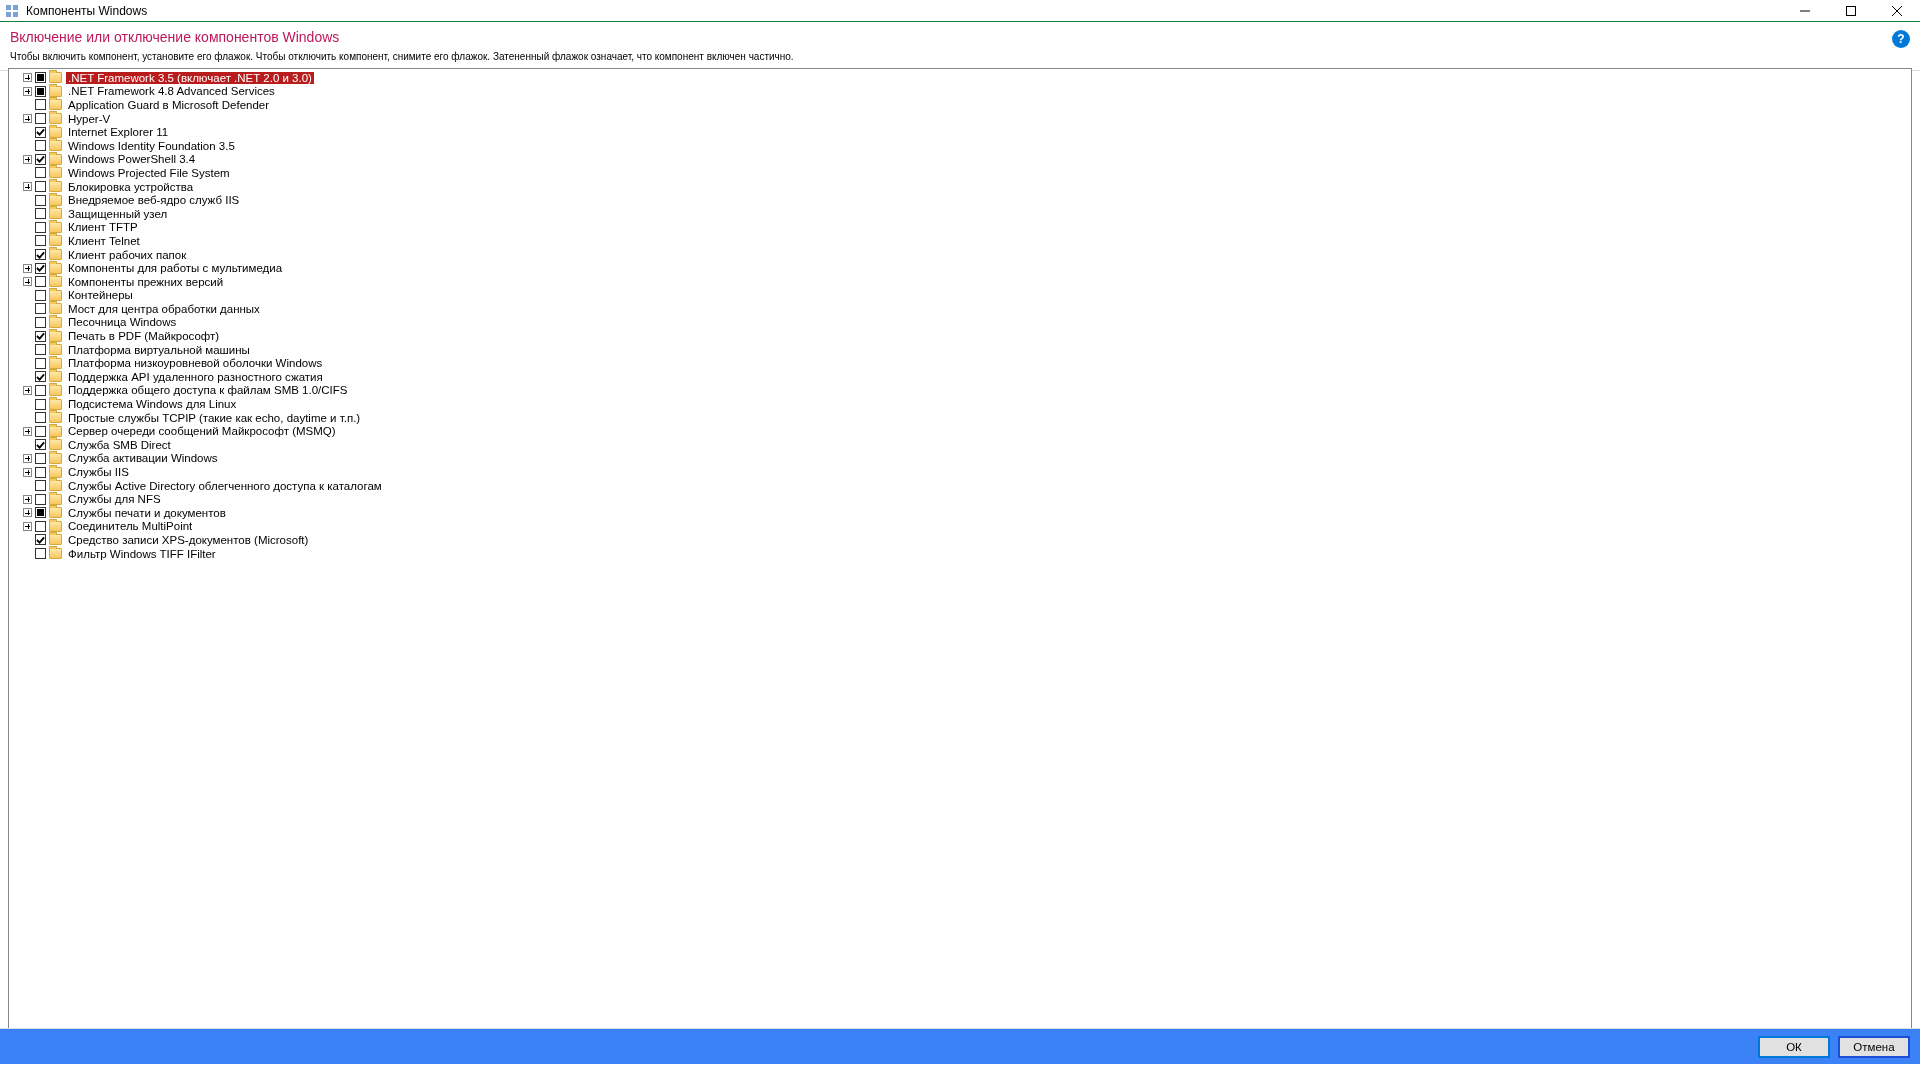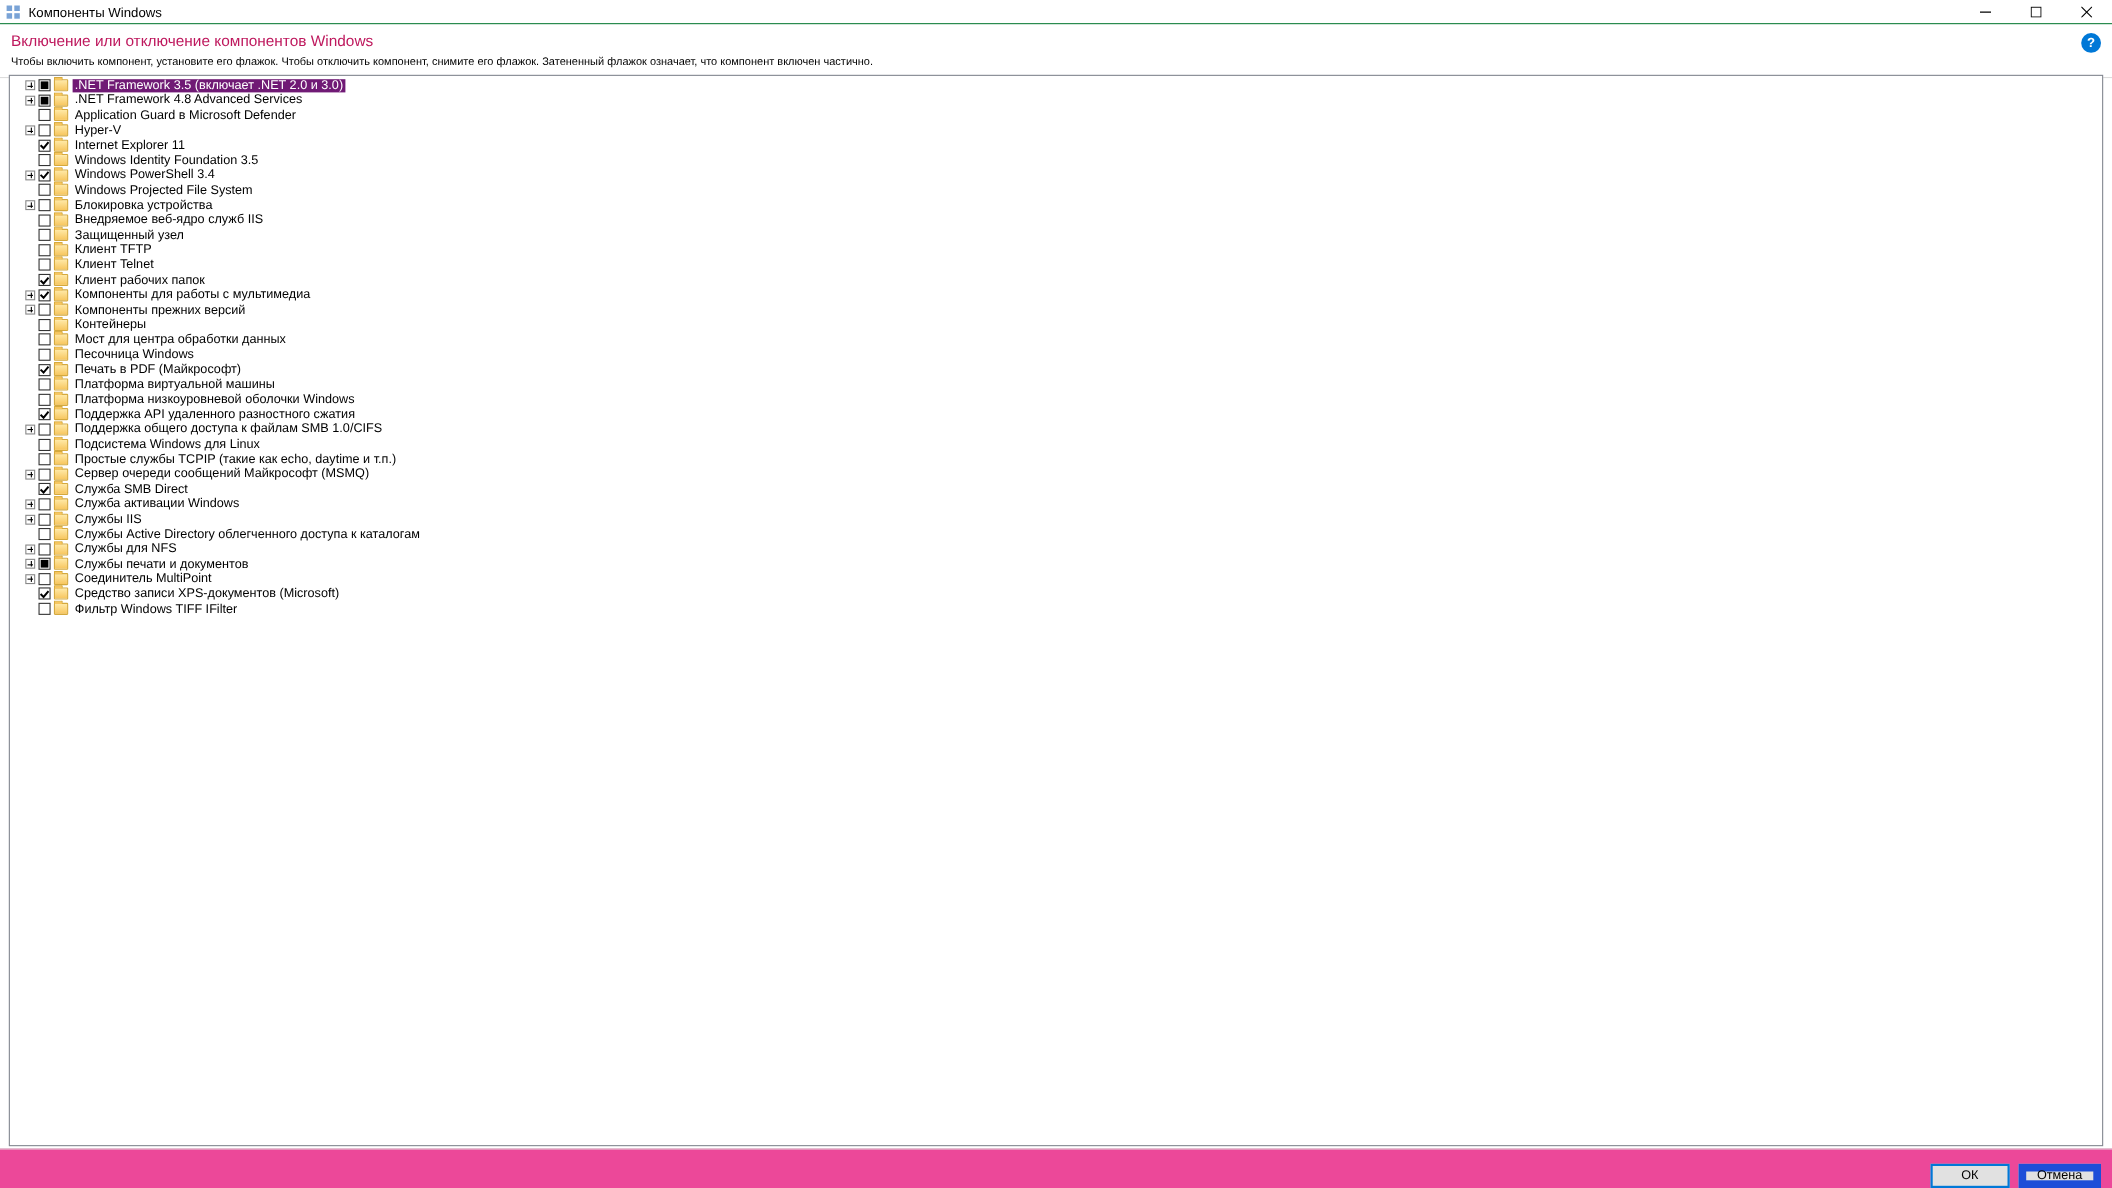--- a/index.html
+++ b/index.html
@@ -141,39 +141,39 @@
     width: 6px; height: 2px;
     background: #f7c65f;
     border: 1px solid #d4a93e;
     border-bottom: none;
     border-radius: 1px 1px 0 0;
   }
   .item-label {
     padding: 0 2px;
   }
   .item-label.selected {
-    background: #701a75;
+    background: #b91c1c;
     color: #fff;
   }
   .button-bar {
     position: absolute;
-    left: 0; right: 0; bottom: 0;
+    left: 0; right: 0; bottom: 16px;
     height: 36px;
     border-top: 1px solid #dcdcdc;
     display: flex;
-    align-items: flex-end;
+    align-items: center;
     justify-content: flex-end;
     padding-right: 10px;
     gap: 8px;
-    background: #ec4899;
+    background: #3b82f6;
   }
   .btn {
     min-width: 72px;
     height: 22px;
-    border: 7px solid #1d4ed8;
+    border: 2px solid #1d4ed8;
     background: #e1e1e1;
     font-size: 11.5px;
     display: flex; align-items: center; justify-content: center;
     padding: 0 10px;
   }
   .btn.primary { border: 2px solid #0078d7; }
   .checkmark-path { stroke: #000; stroke-width: 2; fill: none; }
 </style>
 </head>
 <body>

